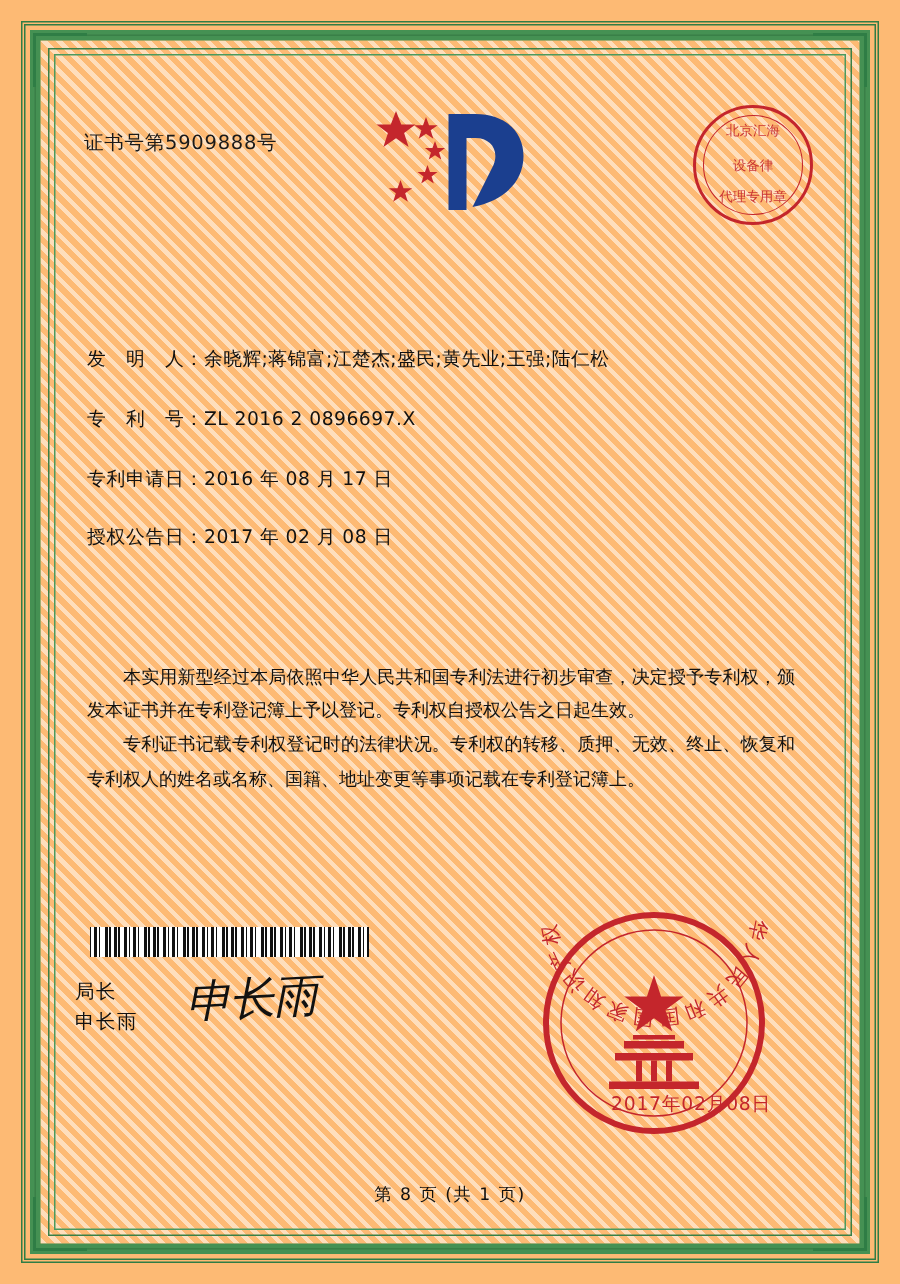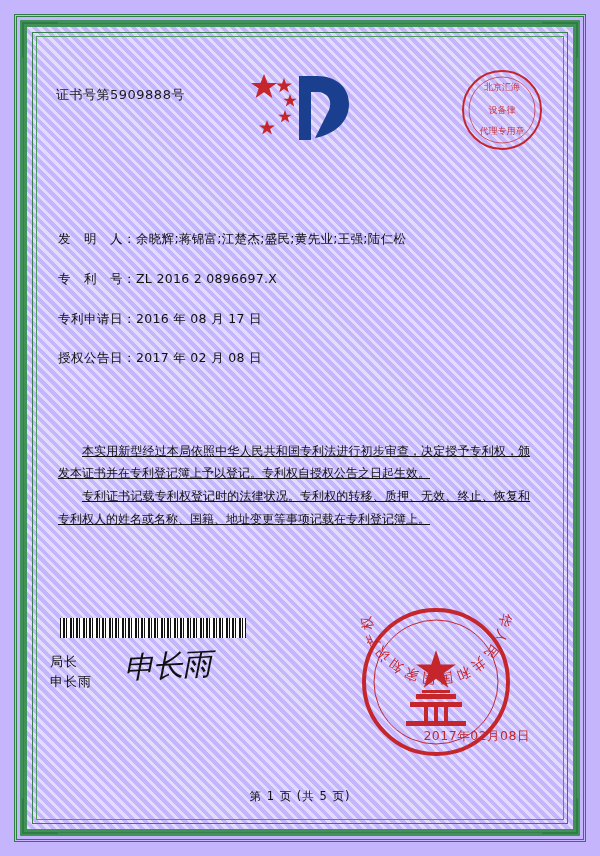--- a/index.html
+++ b/index.html
@@ -10,21 +10,21 @@
   body {
     width: 600px;
     height: 856px;
     font-family: "Liberation Serif", serif;
     overflow: hidden;
   }
   #certificate {
     position: relative;
     width: 600px;
     height: 856px;
-    background: #c4b5fd;
+    background: #fdba74;
     box-sizing: border-box;
   }
 
   
   .border-outer {
     position: absolute;
     left: 14px; top: 14px; right: 14px; bottom: 14px;
     border: 3px double #2f7d45;
     box-sizing: border-box;
   }
@@ -137,21 +137,20 @@
     right: 12px;
     font-size: 12px;
     line-height: 1.85;
     color: #111;
     text-align: justify;
     font-family: "DejaVu Sans", sans-serif;
   }
   .body-text p {
     margin: 0 12px 1px 0;
     text-indent: 24px;
-    text-decoration: underline;
   }
 
   .barcode {
     position: absolute;
     left: 14px;
     top: 572px;
     width: 186px;
     height: 20px;
     background:
       repeating-linear-gradient(90deg,
@@ -186,21 +185,21 @@
   
   .seal {
     position: absolute;
     right: 42px;
     top: 560px;
     width: 152px;
     height: 152px;
   }
   .seal-date {
     position: absolute;
-    right: 24px;
+    right: 40px;
     top: 682px;
     font-size: 12.5px;
     color: #c4262c;
     font-family: "DejaVu Sans", sans-serif;
     letter-spacing: 0.5px;
   }
 
   .page-footer {
     position: absolute;
     bottom: 6px;
@@ -304,16 +303,16 @@
           <rect x="64" y="101" width="4" height="14"></rect>
           <rect x="74" y="101" width="4" height="14"></rect>
           <rect x="84" y="101" width="4" height="14"></rect>
           <rect x="46" y="115" width="60" height="5"></rect>
         </g>
       </svg>
     </div>
 
     <div class="seal-date">2017年02月08日</div>
 
-    <div class="page-footer">第 1 页 (共 5 页)</div>
+    <div class="page-footer">第 8 页 (共 1 页)</div>
 
   </div>
 </div>
 
 </body></html>

